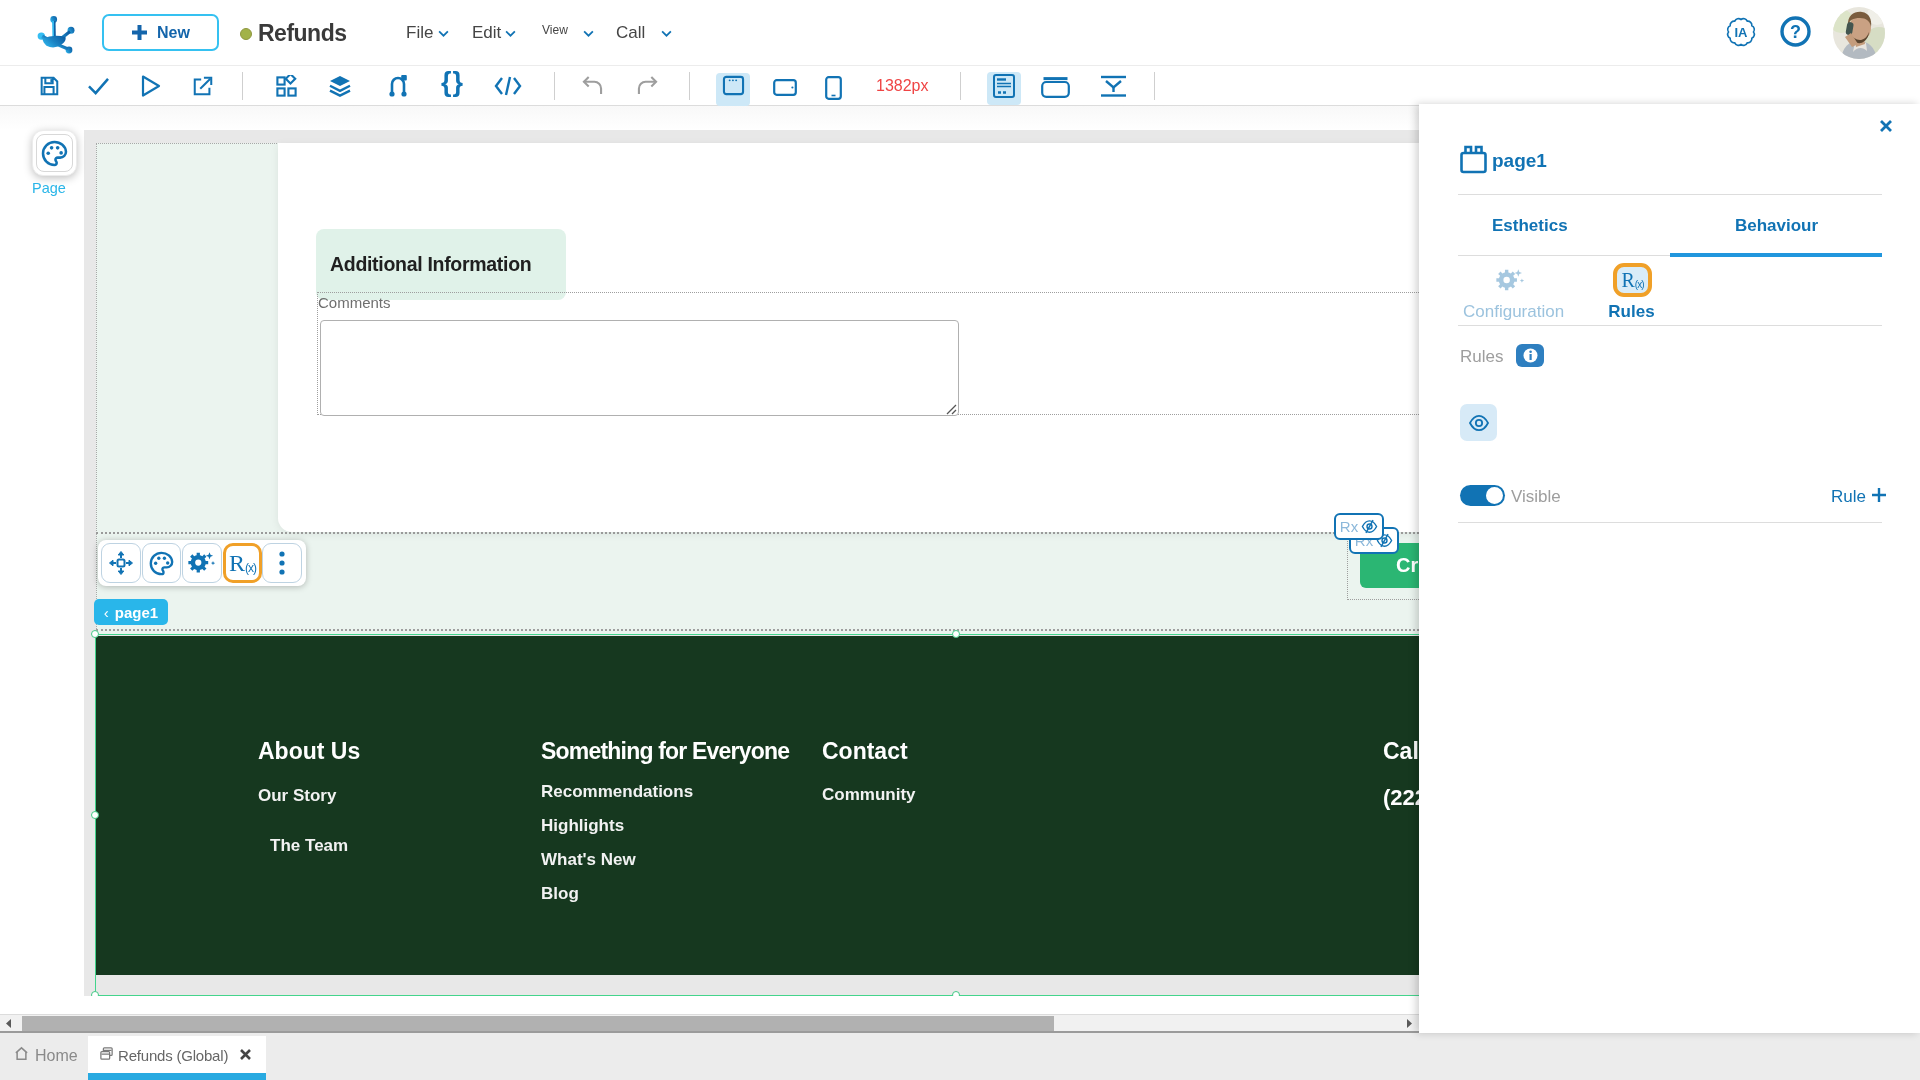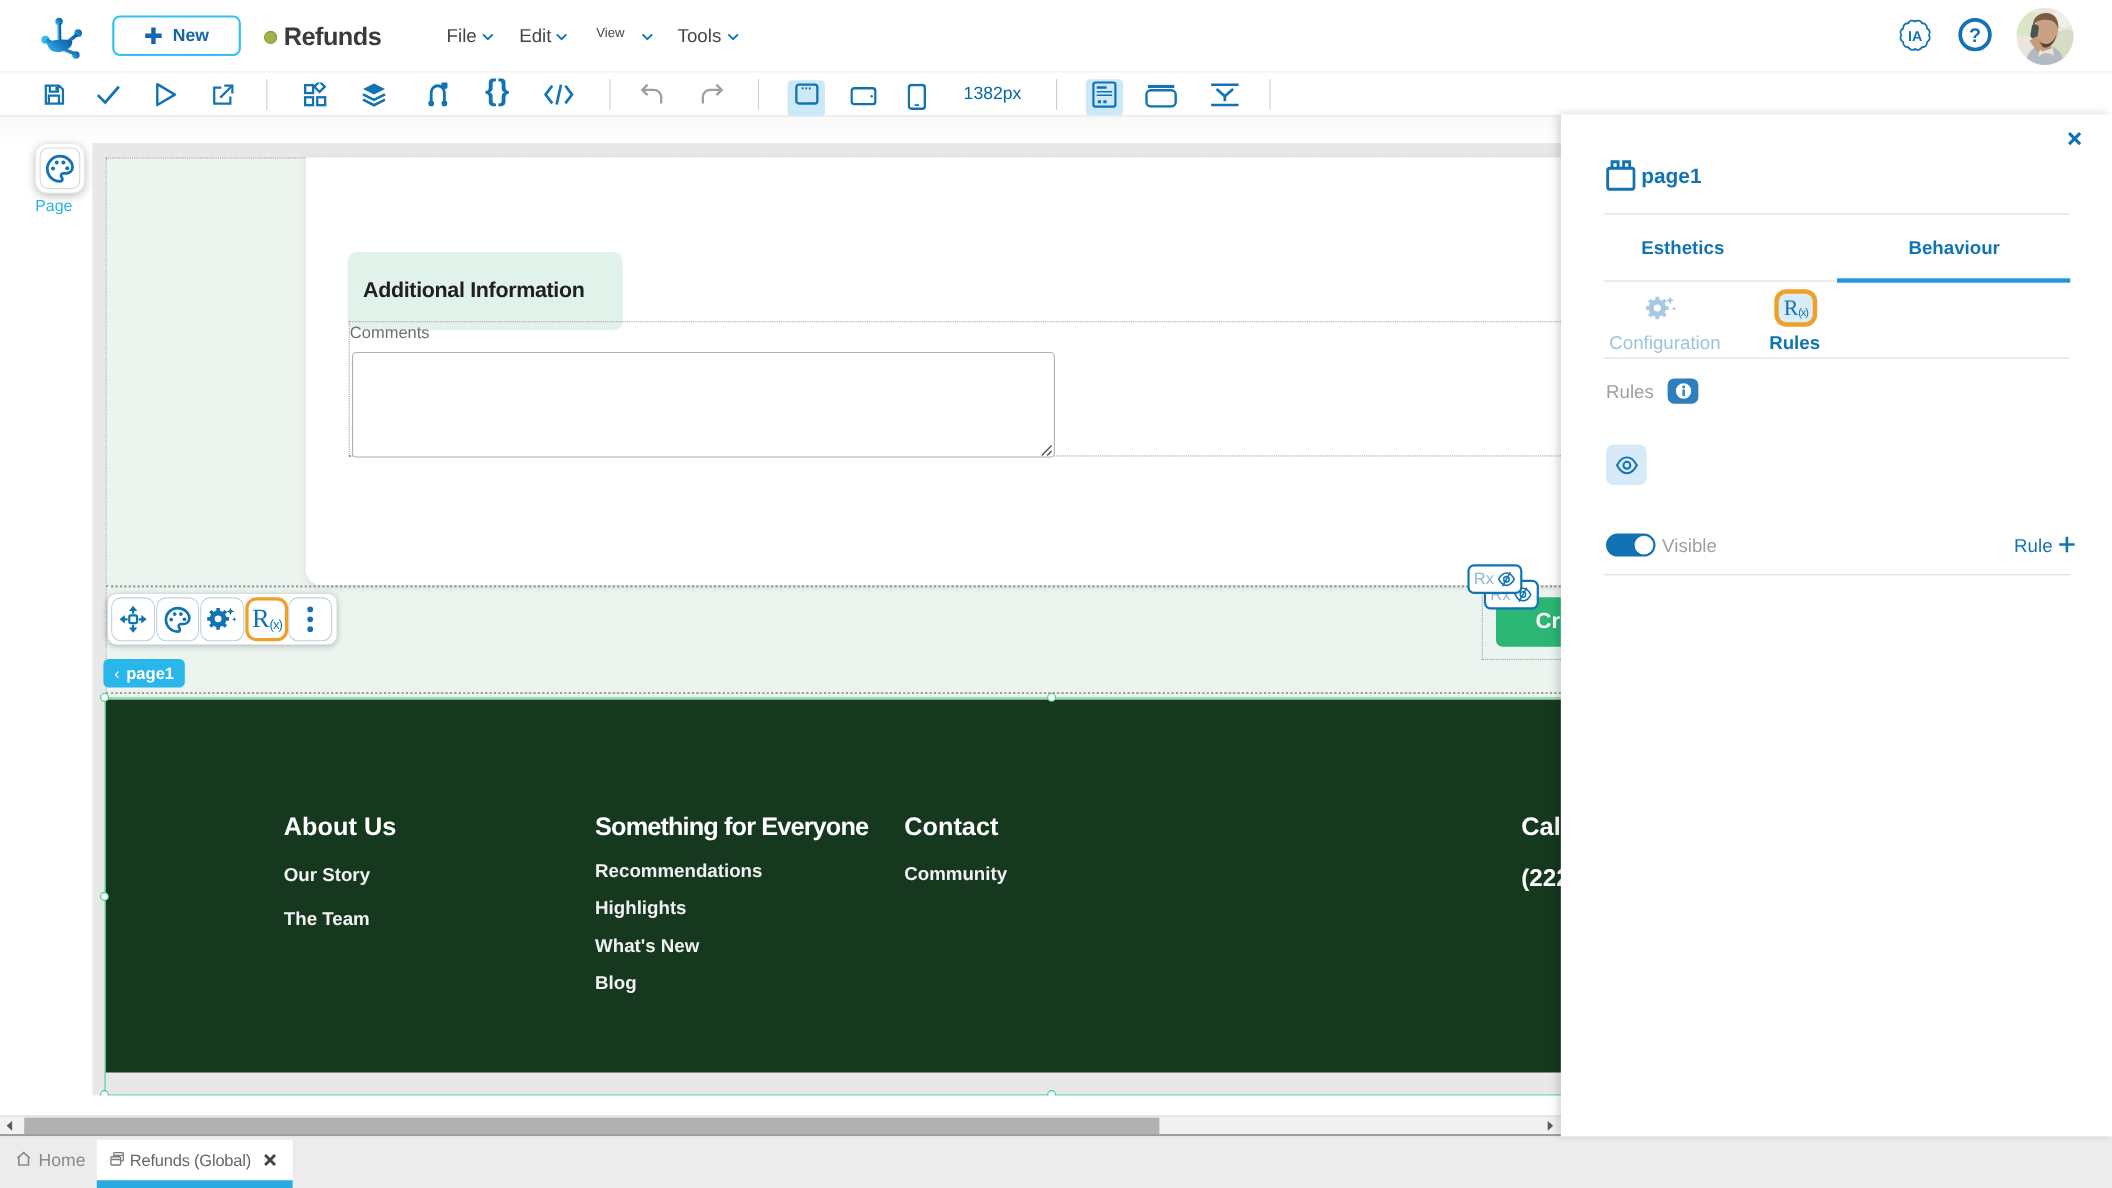--- a/index.html
+++ b/index.html
@@ -50,21 +50,21 @@
       <path d="M1 1.5l5 5 5-5" stroke="#1173b4" stroke-width="2" fill="none"></path>
     </svg>
 <div class="abs" style="left:472px;top:23px;font-size:17px;color:#454545;">Edit</div>
 <svg class="abs" style="left:505px;top:30px;" width="11" height="7" viewBox="0 0 12 8">
       <path d="M1 1.5l5 5 5-5" stroke="#1173b4" stroke-width="2" fill="none"></path>
     </svg>
 <div class="abs" style="left:542px;top:23px;font-size:12px;color:#454545;">View</div>
 <svg class="abs" style="left:583px;top:30px;" width="11" height="7" viewBox="0 0 12 8">
       <path d="M1 1.5l5 5 5-5" stroke="#1173b4" stroke-width="2" fill="none"></path>
     </svg>
-<div class="abs" style="left:616px;top:23px;font-size:17px;color:#454545;">Tools</div>
+<div class="abs" style="left:616px;top:23px;font-size:17px;color:#454545;">Call</div>
 <svg class="abs" style="left:661px;top:30px;" width="11" height="7" viewBox="0 0 12 8">
       <path d="M1 1.5l5 5 5-5" stroke="#1173b4" stroke-width="2" fill="none"></path>
     </svg>
 
 <svg class="abs" style="left:1725px;top:16px;" width="32" height="32" viewBox="0 0 32 32">
  <path d="M 16.00 3.50 A 4.1 4.1 0 0 1 22.25 5.17 A 4.1 4.1 0 0 1 26.83 9.75 A 4.1 4.1 0 0 1 28.50 16.00 A 4.1 4.1 0 0 1 26.83 22.25 A 4.1 4.1 0 0 1 22.25 26.83 A 4.1 4.1 0 0 1 16.00 28.50 A 4.1 4.1 0 0 1 9.75 26.83 A 4.1 4.1 0 0 1 5.17 22.25 A 4.1 4.1 0 0 1 3.50 16.00 A 4.1 4.1 0 0 1 5.17 9.75 A 4.1 4.1 0 0 1 9.75 5.17 A 4.1 4.1 0 0 1 16.00 3.50 Z" fill="none" stroke="#1173b4" stroke-width="1.6"></path>
  <text x="16" y="21" font-size="13" font-weight="bold" fill="#1173b4" text-anchor="middle" font-family="Liberation Sans">IA</text>
 </svg>
 <svg class="abs" style="left:1780px;top:16px;" width="31" height="31" viewBox="0 0 31 31">
  <circle cx="15.5" cy="15.5" r="13.5" fill="none" stroke="#1173b4" stroke-width="3.4"></circle>
@@ -165,21 +165,21 @@
 
  <svg class="abs" style="left:773px;top:13px;" width="24" height="17" viewBox="0 0 24 17">
         <rect x="1.2" y="1.2" width="21.6" height="14.6" rx="2.5" fill="none" stroke="#1173b4" stroke-width="2.2"></rect>
         <circle cx="19.4" cy="8.5" r="1.1" fill="#1173b4"></circle>
       </svg>
 
  <svg class="abs" style="left:825px;top:10px;" width="17" height="24" viewBox="0 0 17 24">
         <rect x="1.2" y="1.2" width="14.6" height="21.6" rx="2.5" fill="none" stroke="#1173b4" stroke-width="2.2"></rect>
         <path d="M6.5 19.5 h4" stroke="#1173b4" stroke-width="1.6"></path>
       </svg>
- <div class="abs" style="left:876px;top:11px;font-size:16px;color:#0369a1;">1382px</div>
+ <div class="abs" style="left:876px;top:11px;font-size:16px;color:#ef4444;">1382px</div>
  <div class="abs" style="left:960px;top:6px;width:1px;height:28px;background:#cfcfcf;"></div>
 
  <div class="abs" style="left:987px;top:6px;width:34px;height:33px;background:#cde8f7;border-radius:4px;"></div>
  <svg class="abs" style="left:992px;top:7px;" width="24" height="26" viewBox="0 0 24 26">
         <rect x="2" y="2" width="20" height="22" rx="2" fill="none" stroke="#1173b4" stroke-width="2"></rect>
         <path d="M5 6.5 h9" stroke="#1173b4" stroke-width="2.4"></path>
         <path d="M5 10.5 h14 M5 13.5 h14" stroke="#1173b4" stroke-width="1.4"></path>
         <path d="M6 19.5 h3 M11 19.5 h3" stroke="#1173b4" stroke-width="2.6"></path>
       </svg>
 
@@ -297,21 +297,21 @@
 
 <div class="abs" style="left:91px;top:630px;width:8px;height:8px;border-radius:50%;background:#fff;border:1.5px solid #43c986;"></div>
 <div class="abs" style="left:952px;top:630px;width:8px;height:8px;border-radius:50%;background:#fff;border:1.5px solid #43c986;"></div>
 <div class="abs" style="left:91px;top:811px;width:8px;height:8px;border-radius:50%;background:#fff;border:1.5px solid #43c986;"></div>
 <div class="abs" style="left:91px;top:991px;width:8px;height:8px;border-radius:50%;background:#fff;border:1.5px solid #43c986;"></div>
 <div class="abs" style="left:952px;top:991px;width:8px;height:8px;border-radius:50%;background:#fff;border:1.5px solid #43c986;"></div>
 
 <div class="abs" style="left:258px;top:738px;color:#fff;">
  <div style="font-size:23px;font-weight:bold;">About Us</div>
  <div style="font-size:17px;font-weight:bold;margin-top:21px;color:#f2f2f2;">Our Story</div>
- <div style="font-size:17px;font-weight:bold;margin-top:20px;color:#f2f2f2;">The Team</div>
+ <div style="font-size:17px;font-weight:bold;margin-top:30px;color:#f2f2f2;text-align:center;">The Team</div>
 </div>
 <div class="abs" style="left:541px;top:738px;color:#fff;">
  <div style="font-size:23px;font-weight:bold;letter-spacing:-0.8px;">Something for Everyone</div>
  <div style="font-size:17px;font-weight:bold;margin-top:17px;color:#f2f2f2;">Recommendations</div>
  <div style="font-size:17px;font-weight:bold;margin-top:14px;color:#f2f2f2;">Highlights</div>
  <div style="font-size:17px;font-weight:bold;margin-top:14px;color:#f2f2f2;">What's New</div>
  <div style="font-size:17px;font-weight:bold;margin-top:14px;color:#f2f2f2;">Blog</div>
 </div>
 <div class="abs" style="left:822px;top:738px;color:#fff;">
  <div style="font-size:23px;font-weight:bold;">Contact</div>

